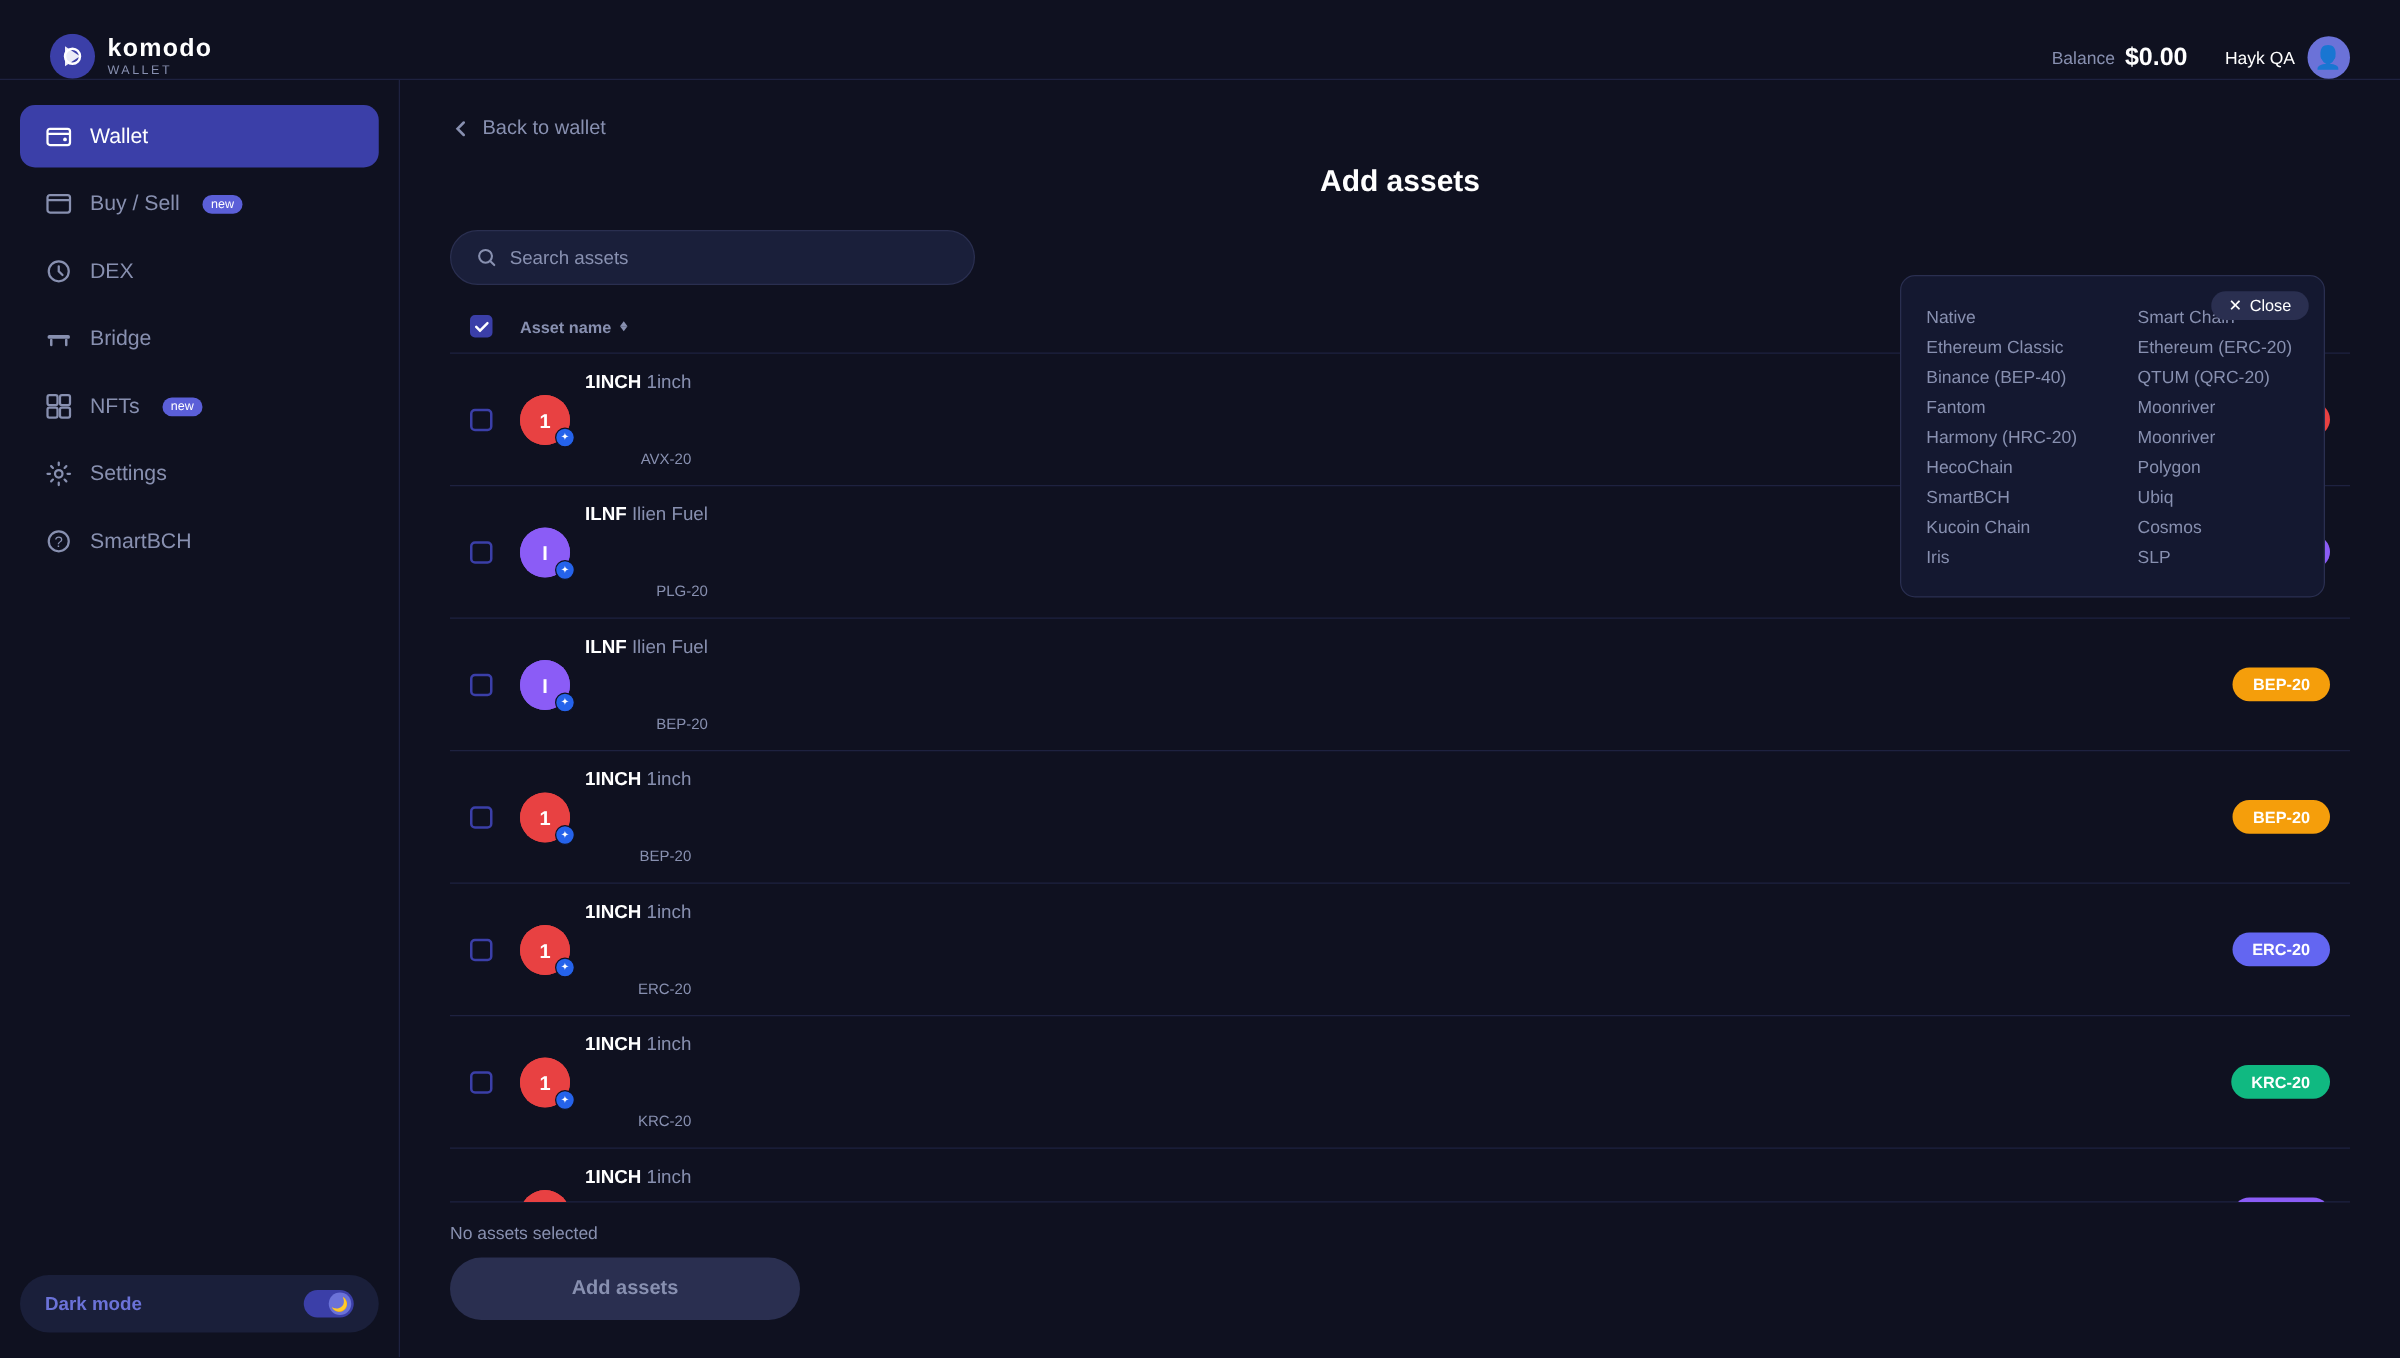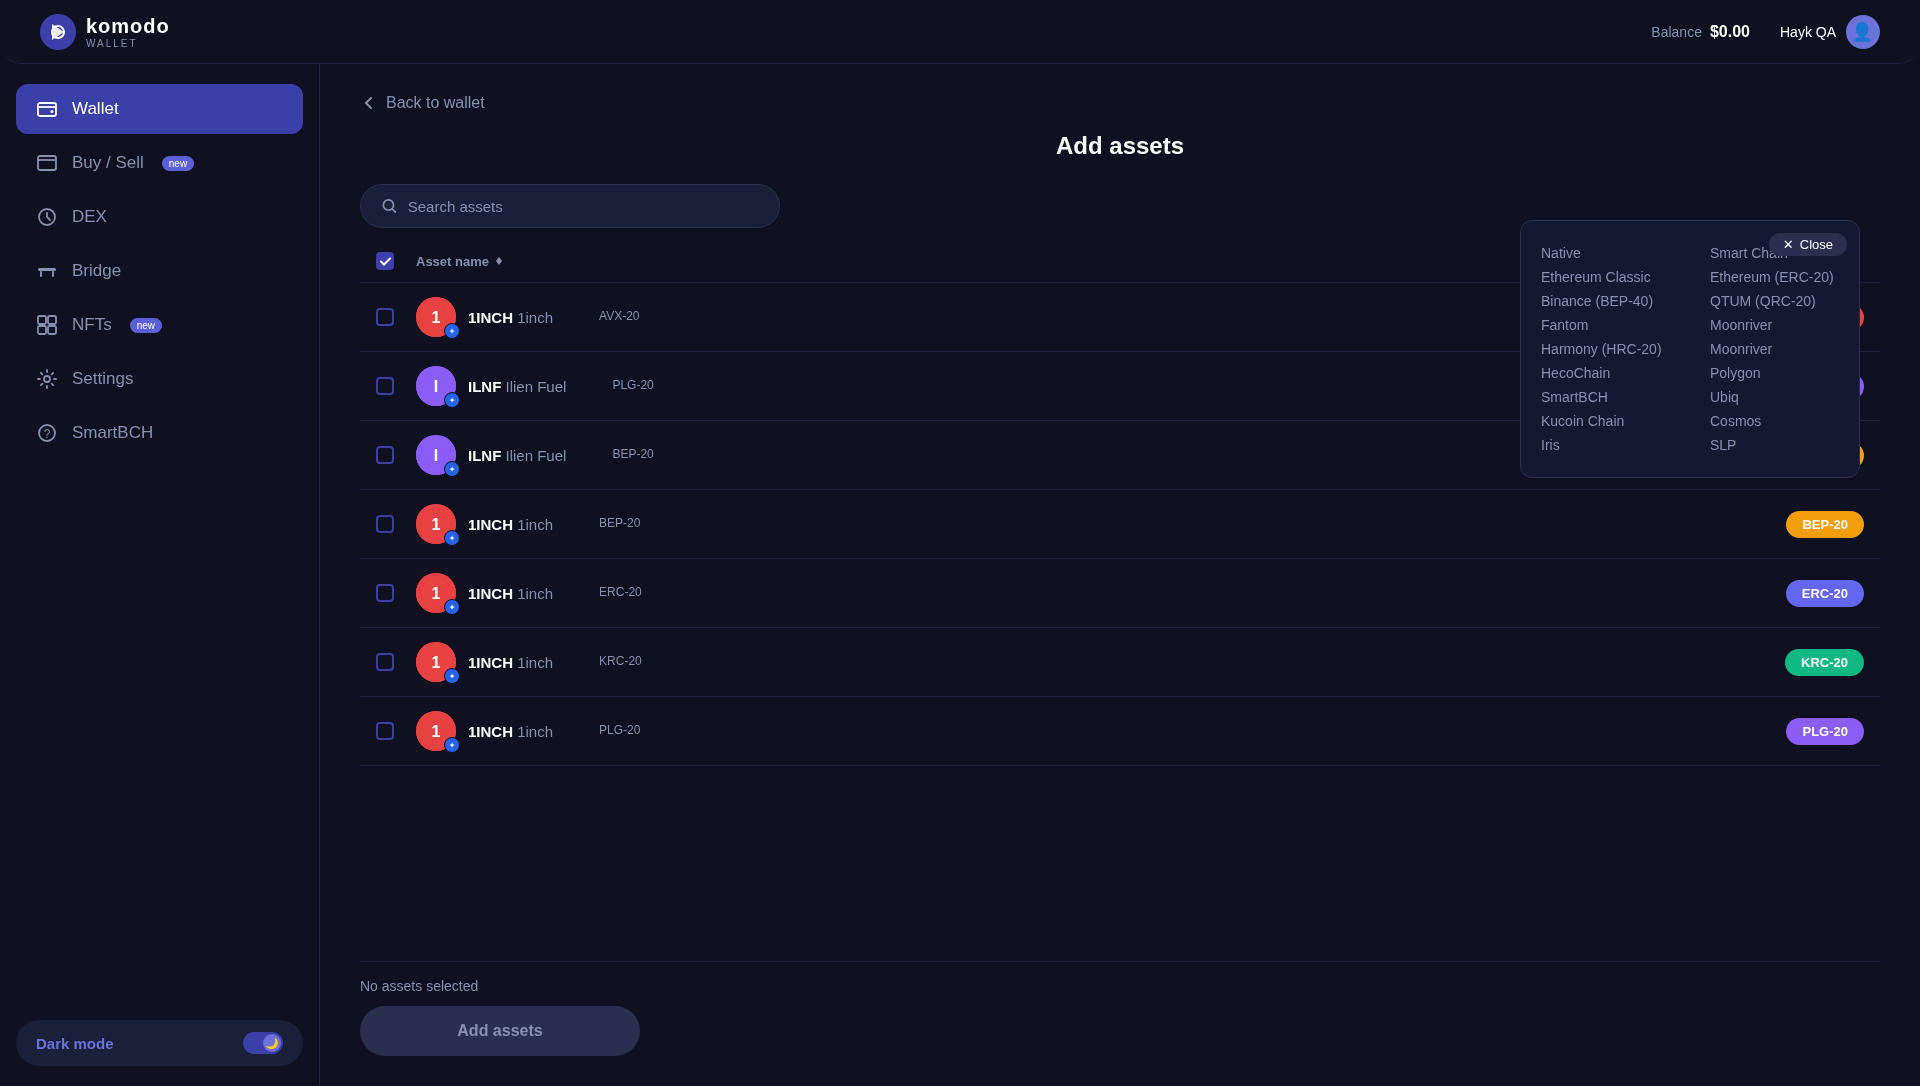--- a/index.html
+++ b/index.html
@@ -13,25 +13,24 @@
       display: flex;
       flex-direction: column;
     }
 
     
     .header {
       background: #0f1120;
       border-bottom: 1px solid #1e2240;
       height: 64px;
       display: flex;
-      align-items: center;
+      align-items: flex-end;
       justify-content: space-between;
       padding: 0 40px;
       flex-shrink: 0;
-      border-radius: 22px;
     }
     .logo-area {
       display: flex;
       align-items: center;
       gap: 10px;
     }
     .logo-icon {
       width: 36px;
       height: 36px;
     }
@@ -59,21 +58,21 @@
       display: flex;
       align-items: center;
       gap: 8px;
     }
     .balance-label {
       color: #8890b0;
       font-size: 14px;
     }
     .balance-value {
       color: #fff;
-      font-size: 16px;
+      font-size: 20px;
       font-weight: 600;
     }
     .user-area {
       display: flex;
       align-items: center;
       gap: 10px;
     }
     .user-name {
       color: #fff;
       font-size: 14px;
@@ -299,21 +298,21 @@
       height: 16px;
       border-radius: 50%;
       background: #2563eb;
       border: 1px solid #0f1120;
       display: flex;
       align-items: center;
       justify-content: center;
       font-size: 8px;
       color: #fff;
     }
-    .asset-info { display: flex; flex-direction: row; gap: 46px; }
+    .asset-info { display: flex; flex-direction: column; gap: 46px; }
     .asset-ticker { font-size: 15px; font-weight: 700; color: #fff; }
     .asset-subtitle { font-size: 12px; color: #8890b0; }
 
     .row-protocol { width: 160px; }
     .protocol-badge {
       padding: 6px 16px;
       border-radius: 20px;
       font-size: 13px;
       font-weight: 600;
       color: #fff;

